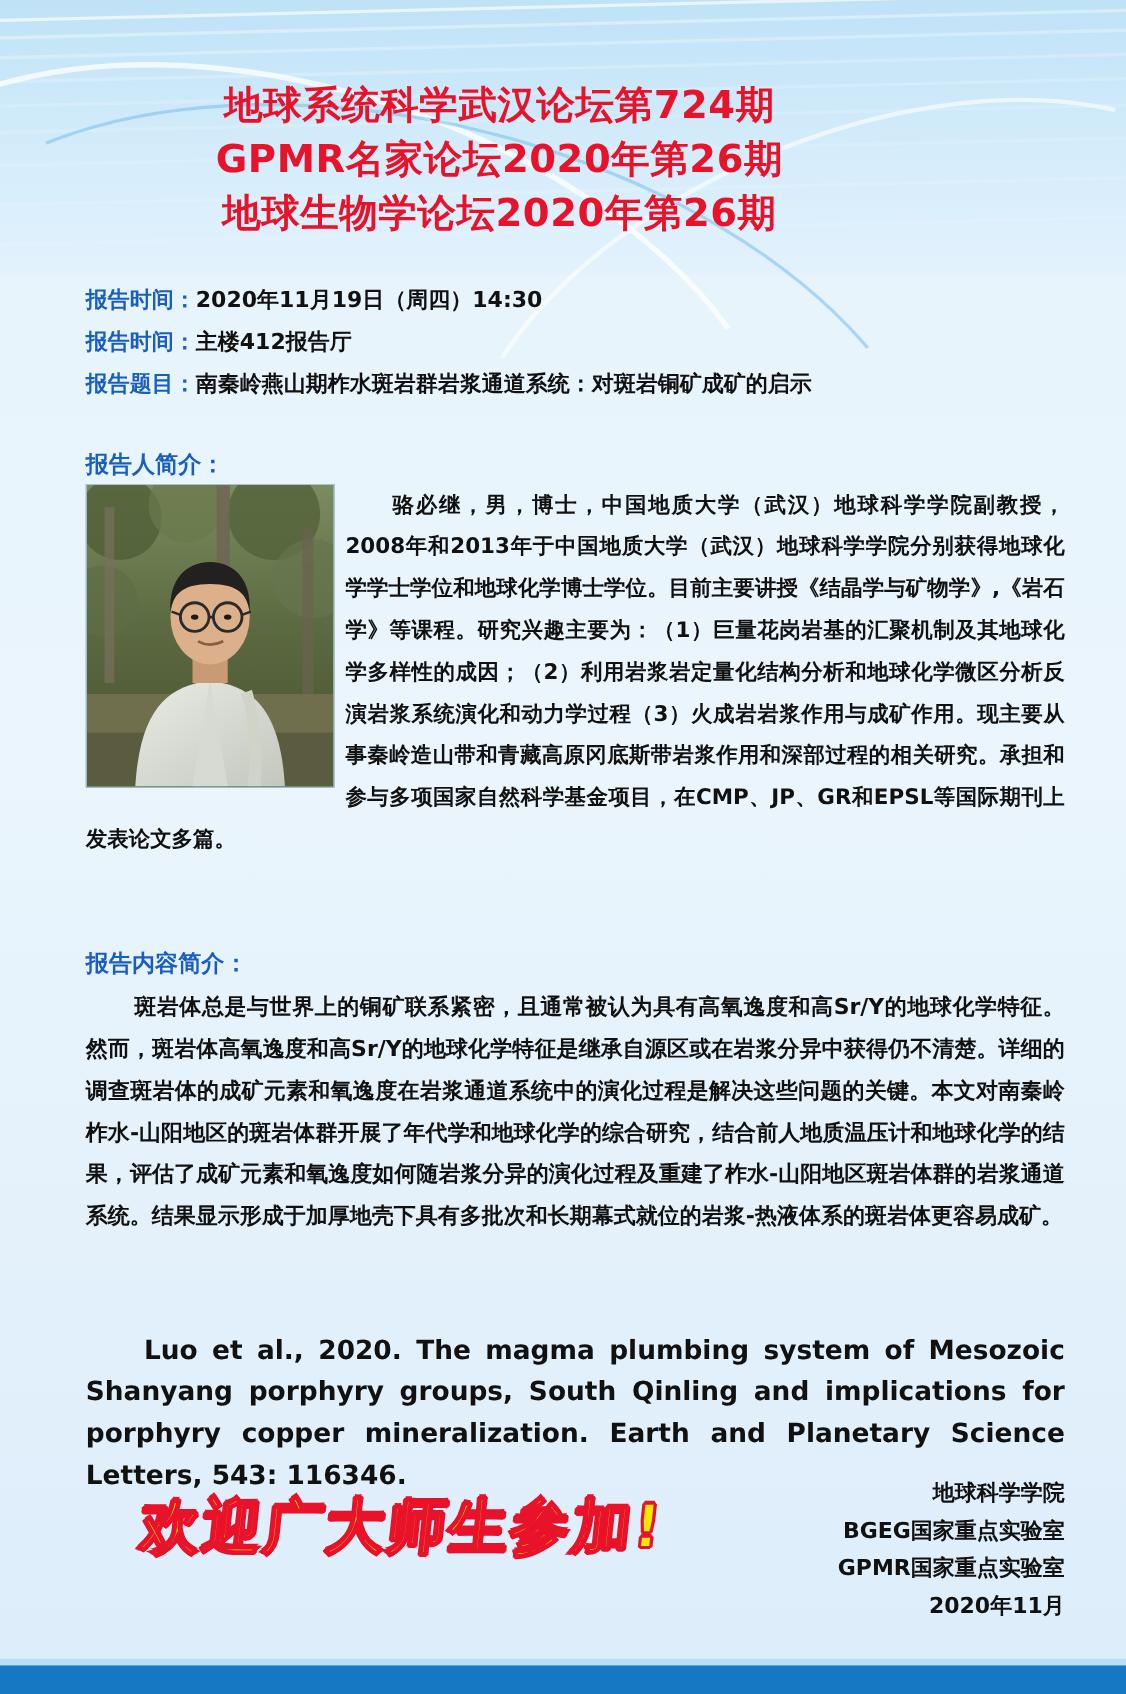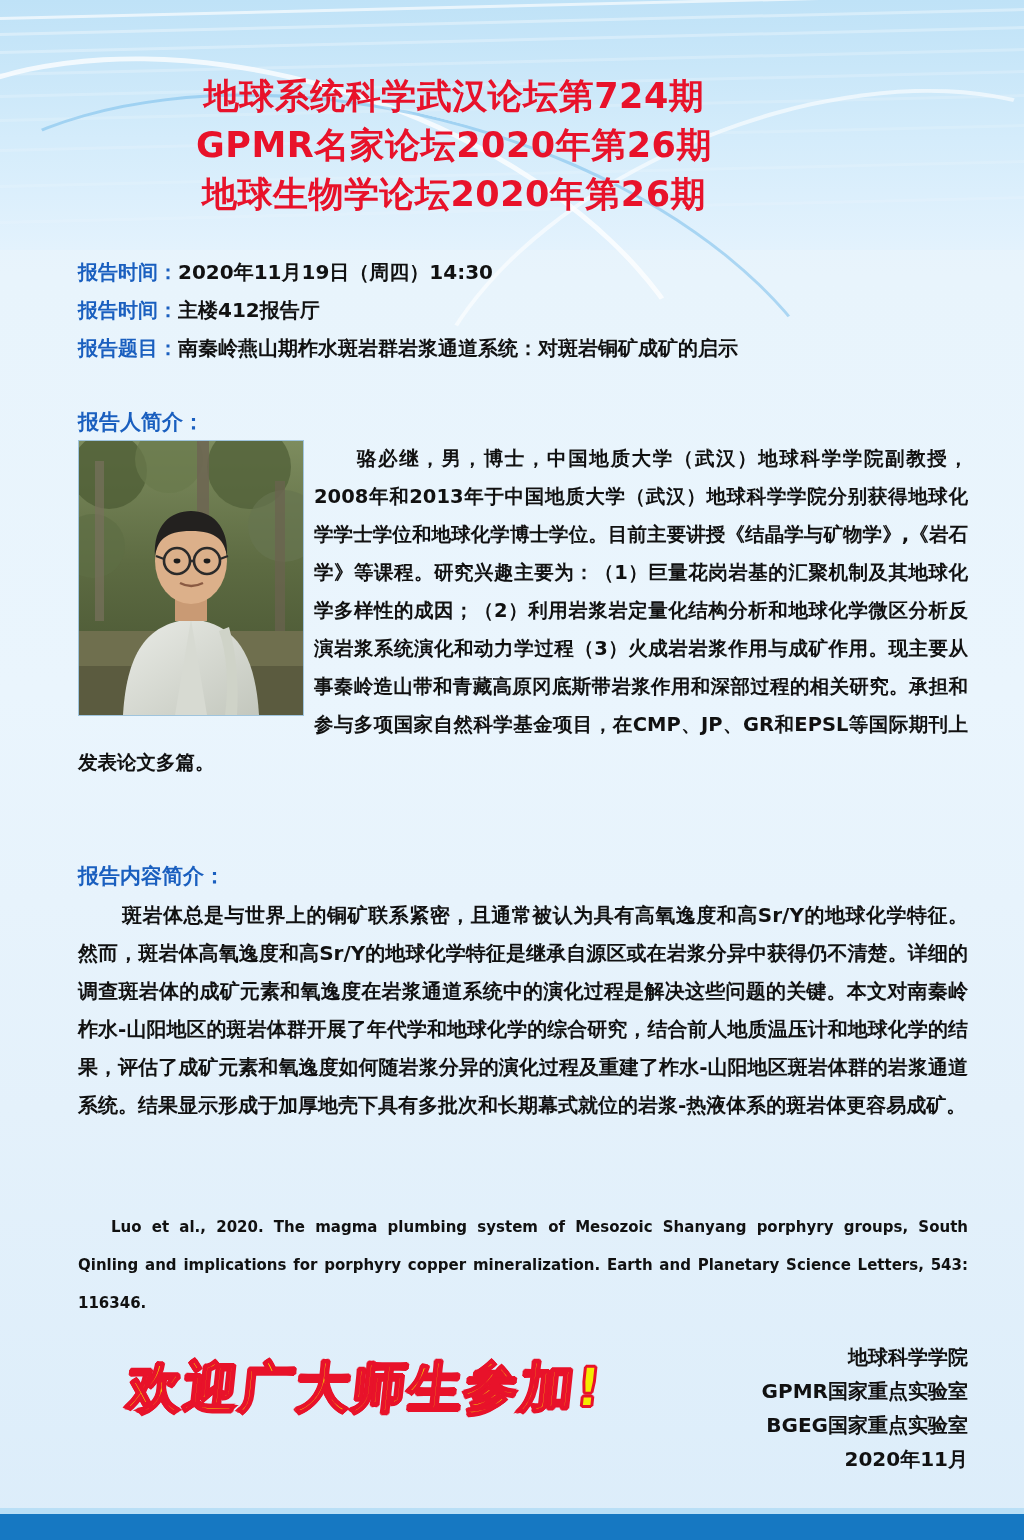--- a/index.html
+++ b/index.html
@@ -145,21 +145,21 @@
     text-align: justify;
     text-justify: inter-ideograph;
     z-index: 5;
   }
   .abstract p { margin: 0; text-indent: 2.2em; }
 
   .citation {
     position: absolute;
     left: 78px; top: 1208px;
     width: 890px;
-    font-size: 15px;
+    font-size: 24px;
     line-height: 38px;
     font-weight: bold;
     color: #111111;
     text-align: justify;
     z-index: 5;
   }
   .citation p { margin: 0; text-indent: 2.2em; }
 
   .welcome {
     position: absolute;
@@ -298,20 +298,20 @@
   </div>
 
   <div class="citation">
     <p>Luo et al., 2020. The magma plumbing system of Mesozoic Shanyang porphyry groups, South Qinling and implications for porphyry copper mineralization. Earth and Planetary Science Letters, 543: 116346.</p>
   </div>
 
   <div class="welcome">欢迎广大师生参加!</div>
 
   <div class="signature">
     <div>地球科学学院</div>
+    <div>BGEG国家重点实验室</div>
     <div>GPMR国家重点实验室</div>
-    <div>BGEG国家重点实验室</div>
     <div>2020年11月</div>
   </div>
 
   <div class="bottom-bar2"></div>
   <div class="bottom-bar"></div>
 </div>
 
 </body></html>

